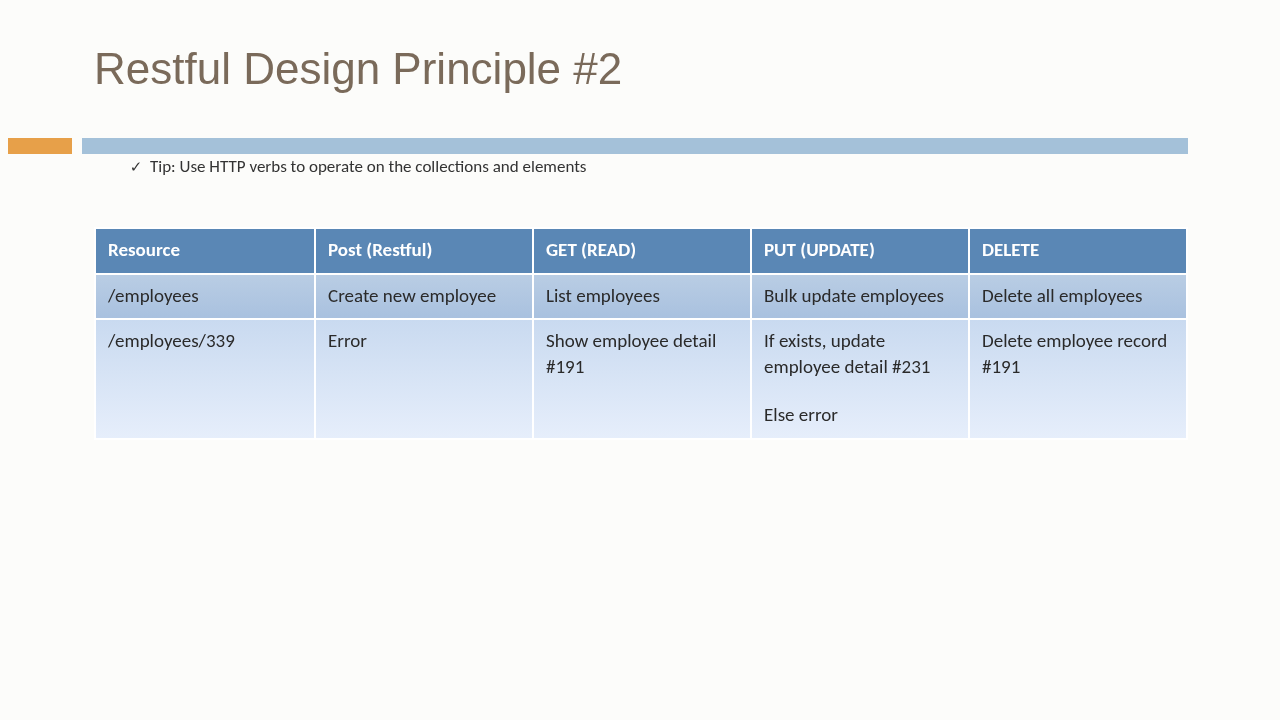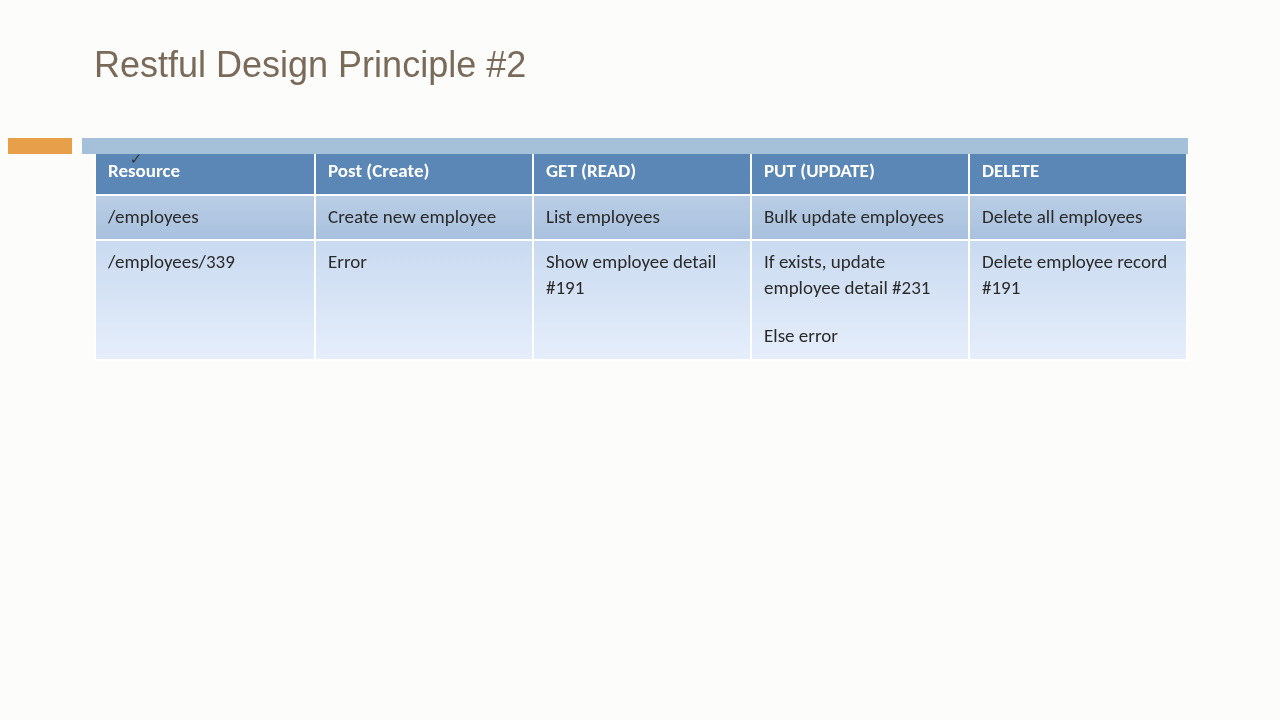--- a/index.html
+++ b/index.html
@@ -11,21 +11,21 @@
     font-family: "Calibri", "Segoe UI", sans-serif;
     color: #222;
     position: relative;
     overflow: hidden;
   }
   .slide {
     padding: 44px 94px 0 94px;
   }
   .title {
     font-family: "Century Gothic", "Segoe UI", sans-serif;
-    font-size: 36px;
+    font-size: 44px;
     font-weight: 400;
     color: #7a6a5a;
     margin: 0 0 22px 0;
   }
   .accent-row {
     position: absolute;
     left: 0;
     top: 138px;
     width: 1280px;
     height: 16px;
@@ -123,35 +123,36 @@
 </div>
 
 <div class="slide">
   <h1 class="title">Restful Design Principle #2</h1>
 
   <div class="body">
 
     <ul class="bullets">
       <li>
         <span class="mk check"></span>
+        <span>Tip: Use HTTP verbs to operate on the collections and elements</span>
       </li>
     </ul>
 
     <table class="tbl">
       <colgroup>
         <col class="c0">
           <col class="c1">
           <col class="c2">
           <col class="c3">
           <col class="c4">
       </colgroup>
       <thead>
         <tr>
           <th>Resource</th>
-          <th>Post (Create)</th>
+          <th>Post (Restful)</th>
           <th>GET (READ)</th>
           <th>PUT (UPDATE)</th>
           <th>DELETE</th>
         </tr>
       </thead>
       <tbody>
         <tr class="r0">
           <td>/employees</td>
           <td>Create new employee</td>
           <td>List employees</td>

